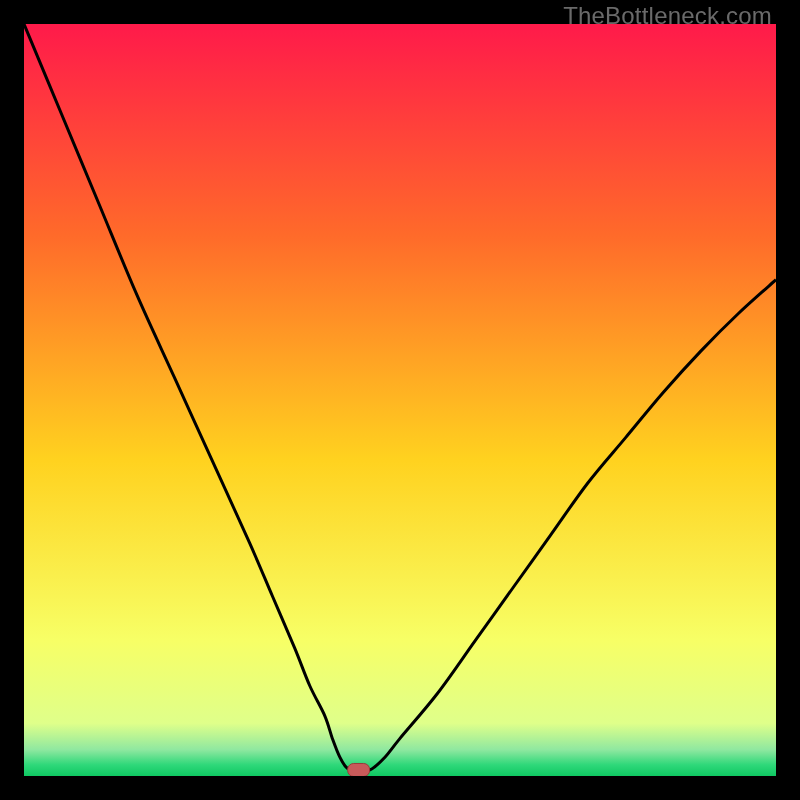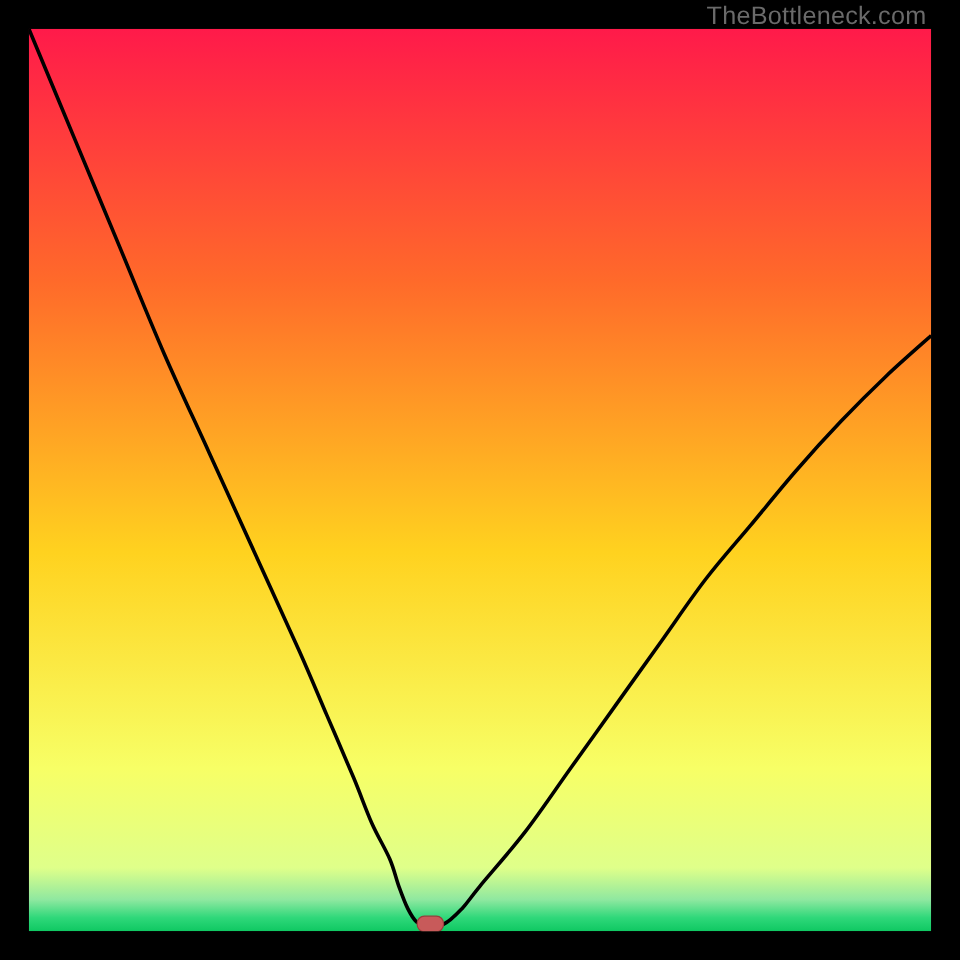--- a/index.html
+++ b/index.html
@@ -24,21 +24,21 @@
     left: 0;
     top: 0;
     width: 752px;
     height: 752px;
   }
   .watermark {
     position: absolute;
     top: 2px;
     right: 28px;
     color: #6a6a6a;
-    font-size: 21px;
+    font-size: 24px;
     font-weight: 500;
     letter-spacing: 0.2px;
     user-select: none;
   }
 </style>
 </head>
 <body>
 
 <div class="frame">
   <svg class="plot" viewBox="0 0 752 752" preserveAspectRatio="none">

